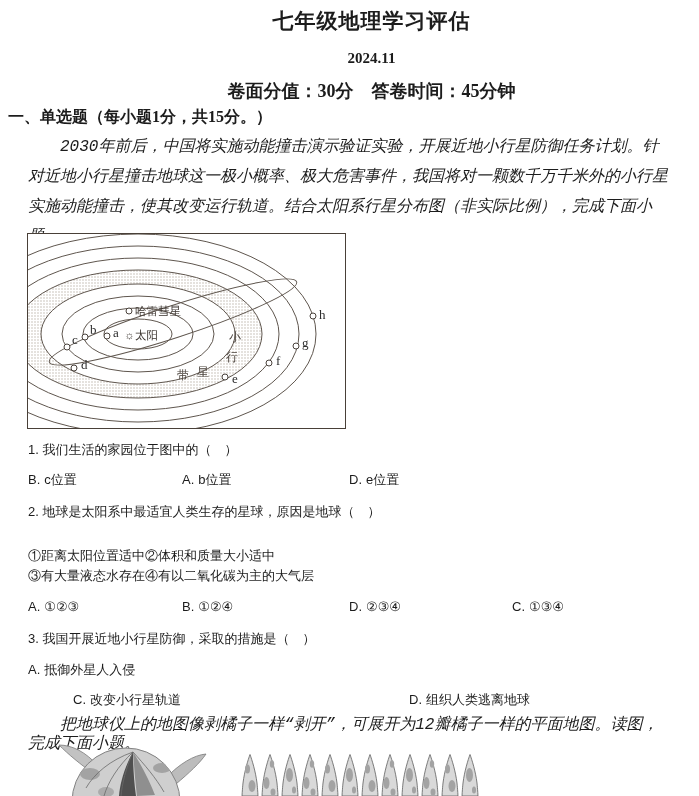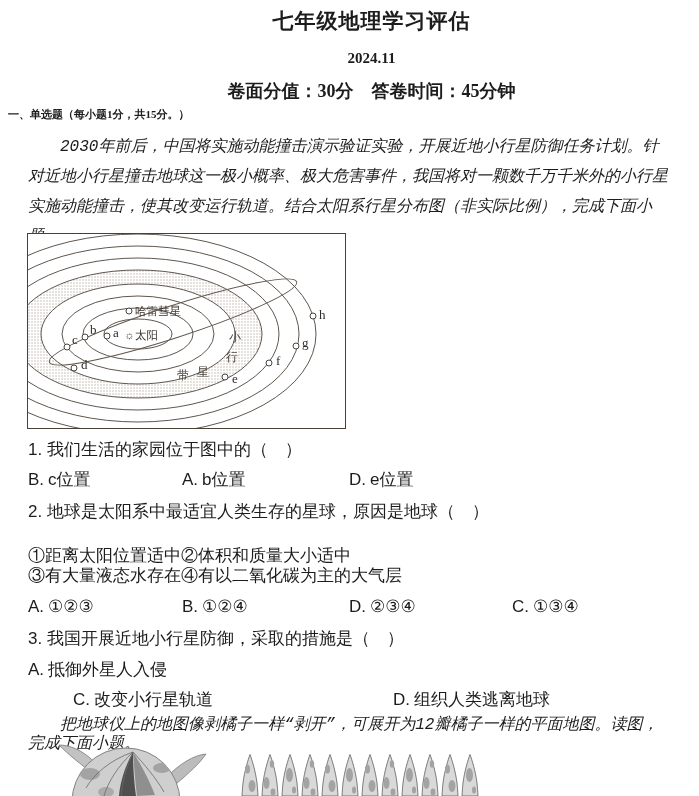--- a/index.html
+++ b/index.html
@@ -9,48 +9,48 @@
     font-family:"Liberation Sans",sans-serif;
   }
   .serif{font-family:"Liberation Serif",serif;}
   .abs{position:absolute;}
   .center{left:0;right:0;text-align:center;padding-left:44px;}
 
   .title{top:7px;font-size:21px;font-weight:bold;letter-spacing:1px;}
   .date{top:50px;font-size:15px;font-weight:bold;}
   .meta{top:79px;font-size:18px;font-weight:bold;}
   .meta .gap{display:inline-block;width:18px;}
-  .section{top:107px;left:8px;font-size:11px;font-weight:bold;}
+  .section{top:107px;left:8px;font-size:16px;font-weight:bold;}
 
   .intro{
     left:28px;width:643px;
     font-family:Liberation Mono, monospace;font-style:italic;
     font-size:16px;line-height:30px;text-indent:2em;
   }
   .intro1{top:132px;}
   .intro2{top:716px;line-height:19px;}
 
   .figure{
     top:233px;left:27px;width:317px;height:194px;
     border:1px solid #494038;box-sizing:content-box;background:#fff;
   }
 
-  .row{left:28px;width:643px;font-size:17px;line-height:18px;}
+  .row{left:28px;width:643px;font-size:13px;line-height:18px;}
   .q1{top:441px;}
   .q1opts{top:471px;}
   .q2{top:503px;}
   .q2sub1{top:535px;margin-top:12px;}
   .q2sub2{top:567px;}
   .q2opts{top:598px;}
   .q3{top:630px;}
   .q3ab{top:661px;}
   .q3cd{top:691px;margin-left:45px;}
 
   .opts4{display:grid;grid-template-columns:154px 167px 163px 1fr;}
-  .opts2{display:grid;grid-template-columns:320px 1fr;}
+  .opts2{display:grid;grid-template-columns:320px 1fr;gap:16px;}
   .opt .ol{margin-right:4px;}
 
   .images{top:742px;left:28px;width:643px;height:54px;}
   .globe{position:absolute;left:10px;top:0;}
   .gores{position:absolute;left:212px;top:11px;}
 
   svg text{font-family:"Liberation Serif",serif;fill:#2b2b2b;}
   .orbit{fill:none;stroke:#5f564e;stroke-width:1;}
   .ptc{fill:#ffffff;stroke:#4a423c;stroke-width:1;}
   .cjk{font-family:"Liberation Sans",sans-serif;font-size:11.5px;fill:#3a332e;}

